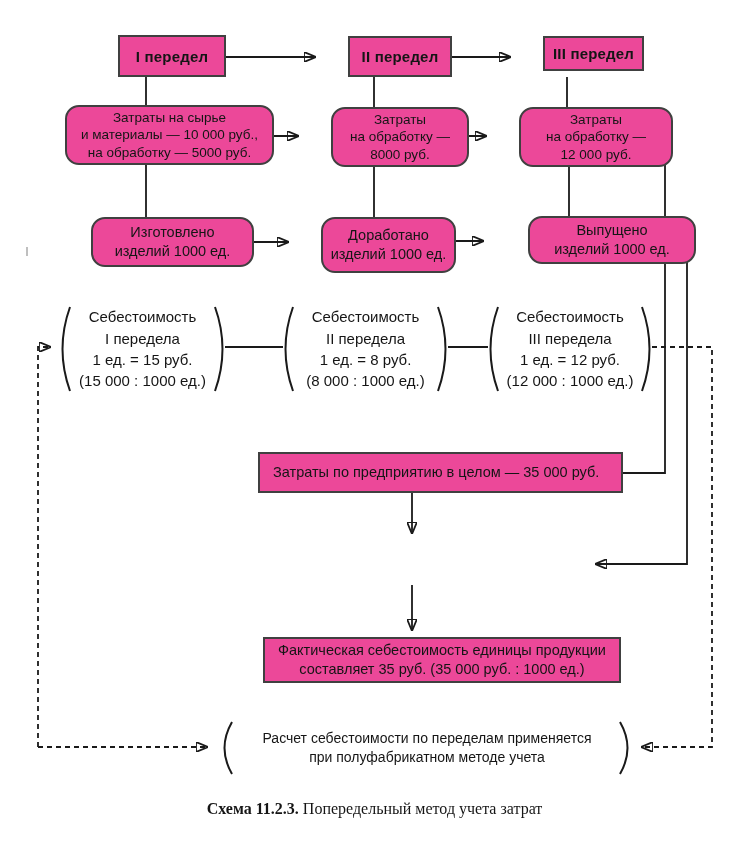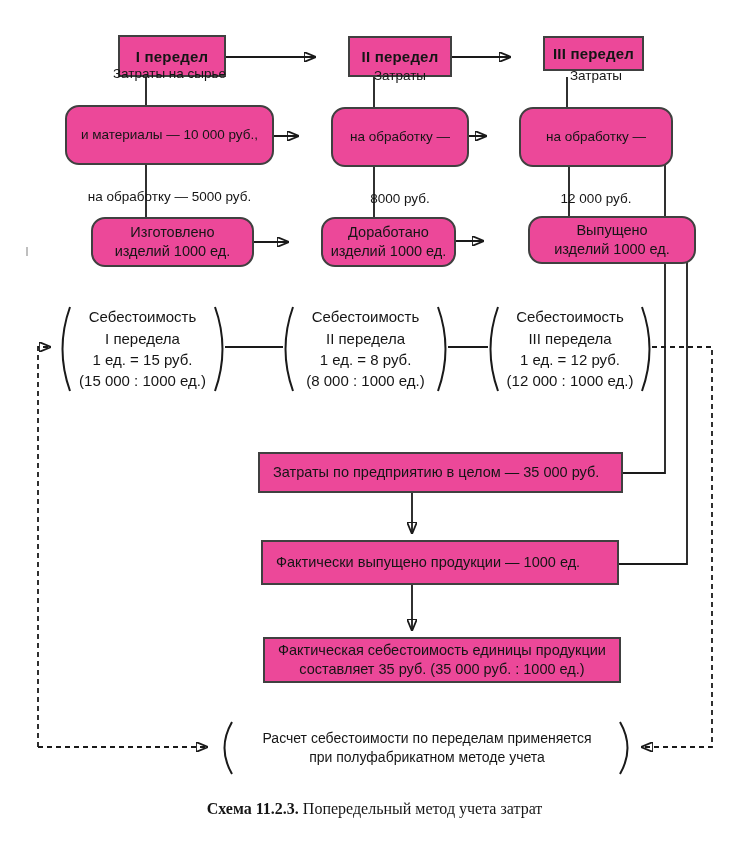--- a/index.html
+++ b/index.html
@@ -8,21 +8,21 @@
     font-family:"Liberation Sans",sans-serif;color:#151515;overflow:hidden;
   }
   .abs{position:absolute;box-sizing:border-box;}
   .box{
     border:2px solid #404040;background:#ec4899;
     display:flex;flex-direction:column;align-items:center;justify-content:center;
     text-align:center;z-index:2;margin-left:26px;
   }
   .round{border-radius:14px;}
   .titlebox{font-weight:bold;font-size:15px;letter-spacing:.2px;}
-  .t14{font-size:13.5px;line-height:1.3;gap:44px;}
+  .t14{font-size:13.5px;line-height:1.3;}
   .t145{font-size:14.5px;line-height:1.3;}
   .leftline{align-items:flex-start;text-align:center;padding-left:13px;}
   .ptext{
     display:flex;flex-direction:column;align-items:center;justify-content:center;
     text-align:center;font-size:15px;line-height:1.42;z-index:2;
   }
   .notetext{
     display:flex;flex-direction:column;align-items:center;justify-content:center;
     text-align:center;font-size:14px;line-height:1.35;z-index:2;
   }
@@ -116,21 +116,21 @@
   <div class="abs box round t14" style="left:493px;top:107px;width:154px;height:60px">
     <span>Затраты</span>
     <span>на обработку —</span>
     <span>12 000 руб.</span>
   </div>
 
   <div class="abs box round t145" style="left:65px;top:217px;width:163px;height:50px">
     <span>Изготовлено</span>
     <span>изделий 1000 ед.</span>
   </div>
-  <div class="abs box round t145" style="left:295px;top:217px;width:135px;height:50px">
+  <div class="abs box round t145" style="left:295px;top:217px;width:135px;height:56px">
     <span>Доработано</span>
     <span>изделий 1000 ед.</span>
   </div>
   <div class="abs box round t145" style="left:502px;top:216px;width:168px;height:48px">
     <span>Выпущено</span>
     <span>изделий 1000 ед.</span>
   </div>
 
   <div class="abs ptext" style="left:68px;top:305px;width:149px;height:88px">
     <span>Себестоимость</span>
@@ -147,23 +147,20 @@
   <div class="abs ptext" style="left:496px;top:305px;width:148px;height:88px">
     <span>Себестоимость</span>
     <span>III передела</span>
     <span>1 ед. = 12 руб.</span>
     <span>(12 000 : 1000 ед.)</span>
   </div>
 
   <div class="abs box t145 leftline" style="left:232px;top:452px;width:365px;height:41px">
     <span>Затраты по предприятию в целом — 35 000 руб.</span>
   </div>
-  <div class="abs box t145 leftline" style="left:235px;top:540px;width:358px;height:45px">
-    <span>Фактически выпущено продукции — 1000 ед.</span>
-  </div>
   <div class="abs box t145" style="left:237px;top:637px;width:358px;height:46px">
     <span>Фактическая себестоимость единицы продукции</span>
     <span>составляет 35 руб. (35 000 руб. : 1000 ед.)</span>
   </div>
 
   <div class="abs notetext" style="left:238px;top:724px;width:378px;height:48px">
     <span>Расчет себестоимости по переделам применяется</span>
     <span>при полуфабрикатном методе учета</span>
   </div>
 

